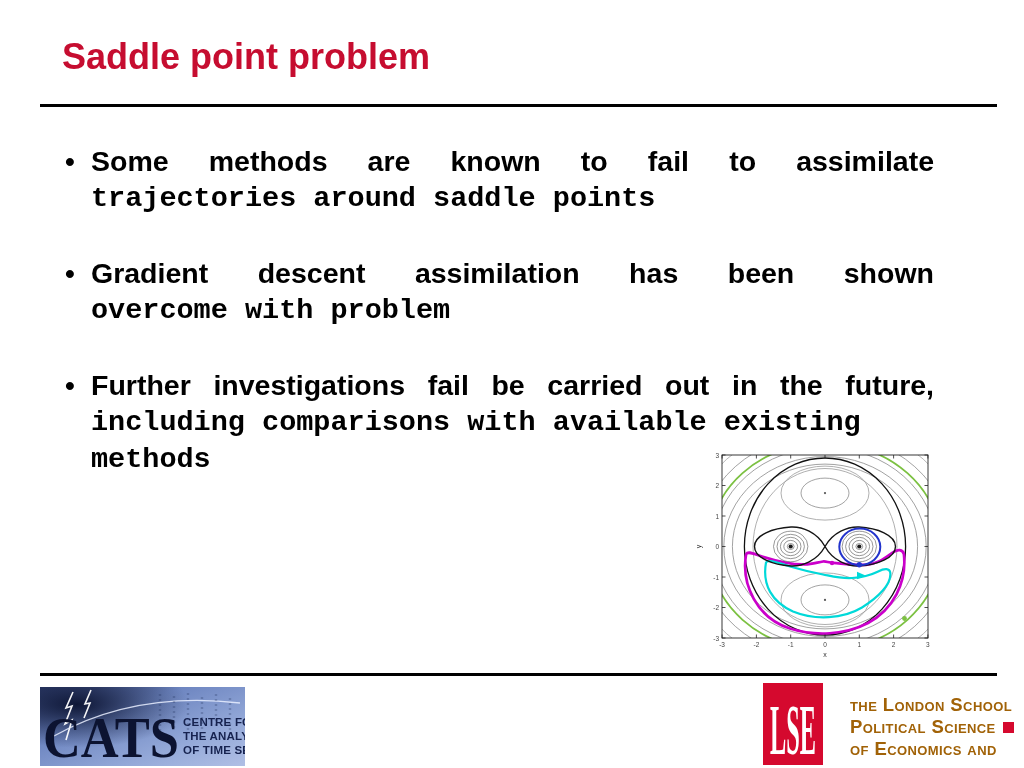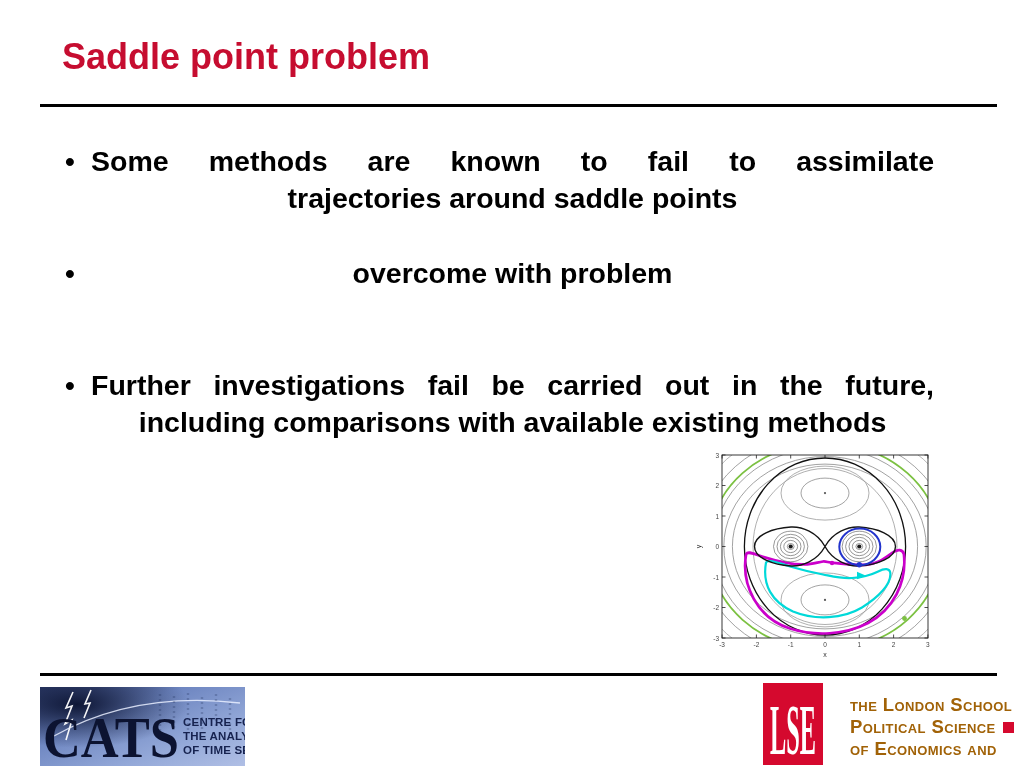--- a/index.html
+++ b/index.html
@@ -7,21 +7,21 @@
          font-family:"Liberation Sans",sans-serif;}
   .title{position:absolute;left:62px;top:36px;font-size:36px;font-weight:bold;color:#C60D30;
          letter-spacing:0px;white-space:nowrap;}
   .rule{position:absolute;left:40px;width:957px;height:3px;background:#000;}
   .rule-top{top:104px;}
   .rule-bottom{top:673px;}
   .bullet{position:absolute;left:65px;width:892px;color:#000;}
   .bullet .dot{position:absolute;left:0;top:0;font-size:28px;font-weight:bold;line-height:37px;}
   .bullet .txt{margin-left:26px;width:843px;font-size:28.5px;font-weight:bold;line-height:37px;}
   .l1{text-align:justify;text-align-last:justify;-moz-text-align-last:justify;}
-  .l2{text-align:center;}
+  .l2{text-align:left;font-family:Liberation Mono, monospace;}
   .b1{top:143px;} .b2{top:255px;} .b3{top:367px;}
   .plot{position:absolute;left:690px;top:450px;}
   .footer-logo-cats{position:absolute;left:40px;top:687px;}
   .lse-box{position:absolute;left:763px;top:683px;}
   .lse-lines{position:absolute;left:850px;top:694px;font-weight:bold;font-variant:small-caps;
              color:#a16207;font-size:18.5px;line-height:22px;letter-spacing:0.4px;white-space:nowrap;}
   .lse-lines .row{display:flex;align-items:center;}
   .lse-sq{display:inline-block;width:11px;height:11px;background:#D5092E;margin-left:7px;}
   svg text{font-family:"Liberation Sans",sans-serif;}
   .serif-text{font-family:"Liberation Serif",serif;}
@@ -38,20 +38,21 @@
     <span class="dot">•</span>
     <div class="txt">
       <div class="l1">Some methods are known to fail to assimilate</div>
       <div class="l2">trajectories around saddle points</div>
     </div>
   </div>
 
   <div class="bullet b2">
     <span class="dot">•</span>
     <div class="txt">
+      <div class="l1">Gradient descent assimilation has been shown</div>
       <div class="l2">overcome with problem</div>
     </div>
   </div>
 
   <div class="bullet b3">
     <span class="dot">•</span>
     <div class="txt">
       <div class="l1">Further investigations fail be carried out in the future,</div>
       <div class="l2">including comparisons with available existing methods</div>
     </div>

